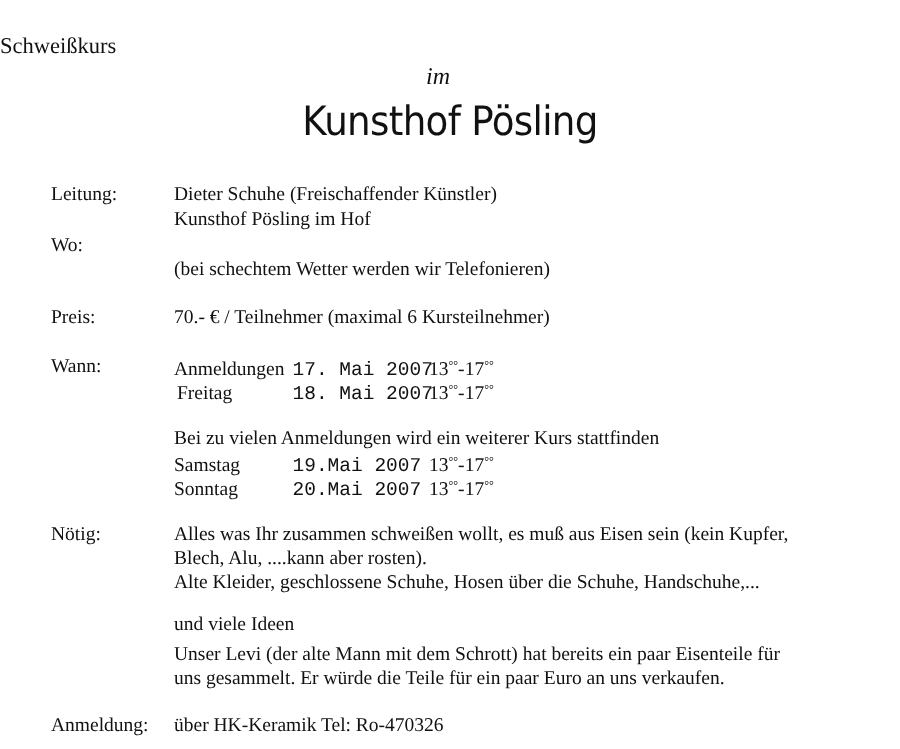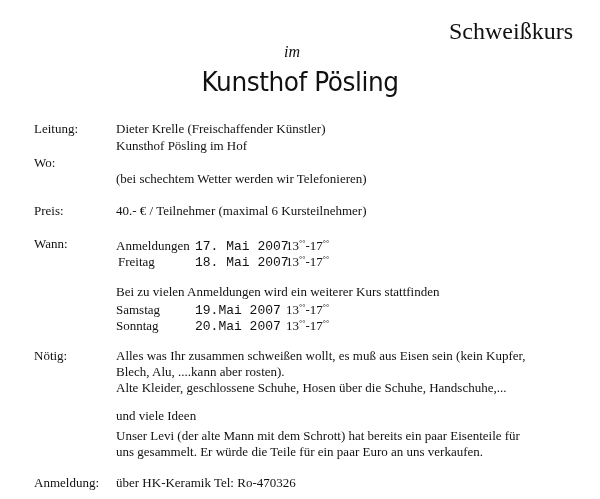--- a/index.html
+++ b/index.html
@@ -1,22 +1,22 @@
 <!DOCTYPE html>
 <html><head>
 <meta charset="utf-8">
 <style>
   html, body { margin: 0; padding: 0; background: #ffffff; }
   body {
     width: 600px; height: 499px; position: relative; overflow: hidden;
     font-family: "Liberation Serif", serif; color: #111111; font-size: 13px;
   }
   .title1 {
-    position: absolute; top: 20px; left: 0; width: 573px; text-align: right;
-    font-size: 24px; line-height: 22px;
+    position: absolute; top: 20px; left: 0; width: 573px; text-align: left;
+    font-size: 15px; line-height: 22px;
   }
   .title2 {
     position: absolute; top: 43px; left: 0; width: 584px; text-align: center;
     font-size: 16px; line-height: 18px; font-style: italic;
   }
   .title3 {
     position: absolute; top: 66px; left: 0; width: 600px; text-align: center;
     font-family: "DejaVu Sans", sans-serif; font-size: 27px; line-height: 32px;
     letter-spacing: -0.5px; font-weight: normal; transform: scaleX(0.92);
   }
@@ -29,28 +29,28 @@
 </head>
 <body>
 
 <div>
   <div class="title1">Schweißkurs</div>
   <div class="title2">im</div>
   <div class="title3">Kunsthof Pösling</div>
 </div>
 
 <div class="label" style="top:121px">Leitung:</div>
-<div class="val" style="top:121px">Dieter Krelle (Freischaffender Künstler)</div>
+<div class="val" style="top:121px">Dieter Schuhe (Freischaffender Künstler)</div>
 
 <div class="label" style="top:155px">Wo:</div>
 <div class="val" style="top:138px">Kunsthof Pösling im Hof</div>
 <div class="val" style="top:171px">(bei schechtem Wetter werden wir Telefonieren)</div>
 
 <div class="label" style="top:203px">Preis:</div>
-<div class="val" style="top:203px">40.- €  / Teilnehmer (maximal 6 Kursteilnehmer)</div>
+<div class="val" style="top:203px">70.- €  / Teilnehmer (maximal 6 Kursteilnehmer)</div>
 
 <div class="label" style="top:236px">Wann:</div>
 <div class="val" style="top:236px">
   <span class="day">Anmeldungen</span><span class="date">17. Mai 2007</span><span>13</span><sup class="oo">°°</sup>-<span>17</span><sup class="oo">°°</sup>
 </div>
 <div class="val" style="top:252px; left:118px">
   <span class="day" style="width:77px">Freitag</span><span class="date">18. Mai 2007</span><span>13</span><sup class="oo">°°</sup>-<span>17</span><sup class="oo">°°</sup>
 </div>
 <div class="val" style="top:284px">Bei zu vielen Anmeldungen wird ein weiterer Kurs stattfinden</div>
 <div class="val" style="top:300px">

